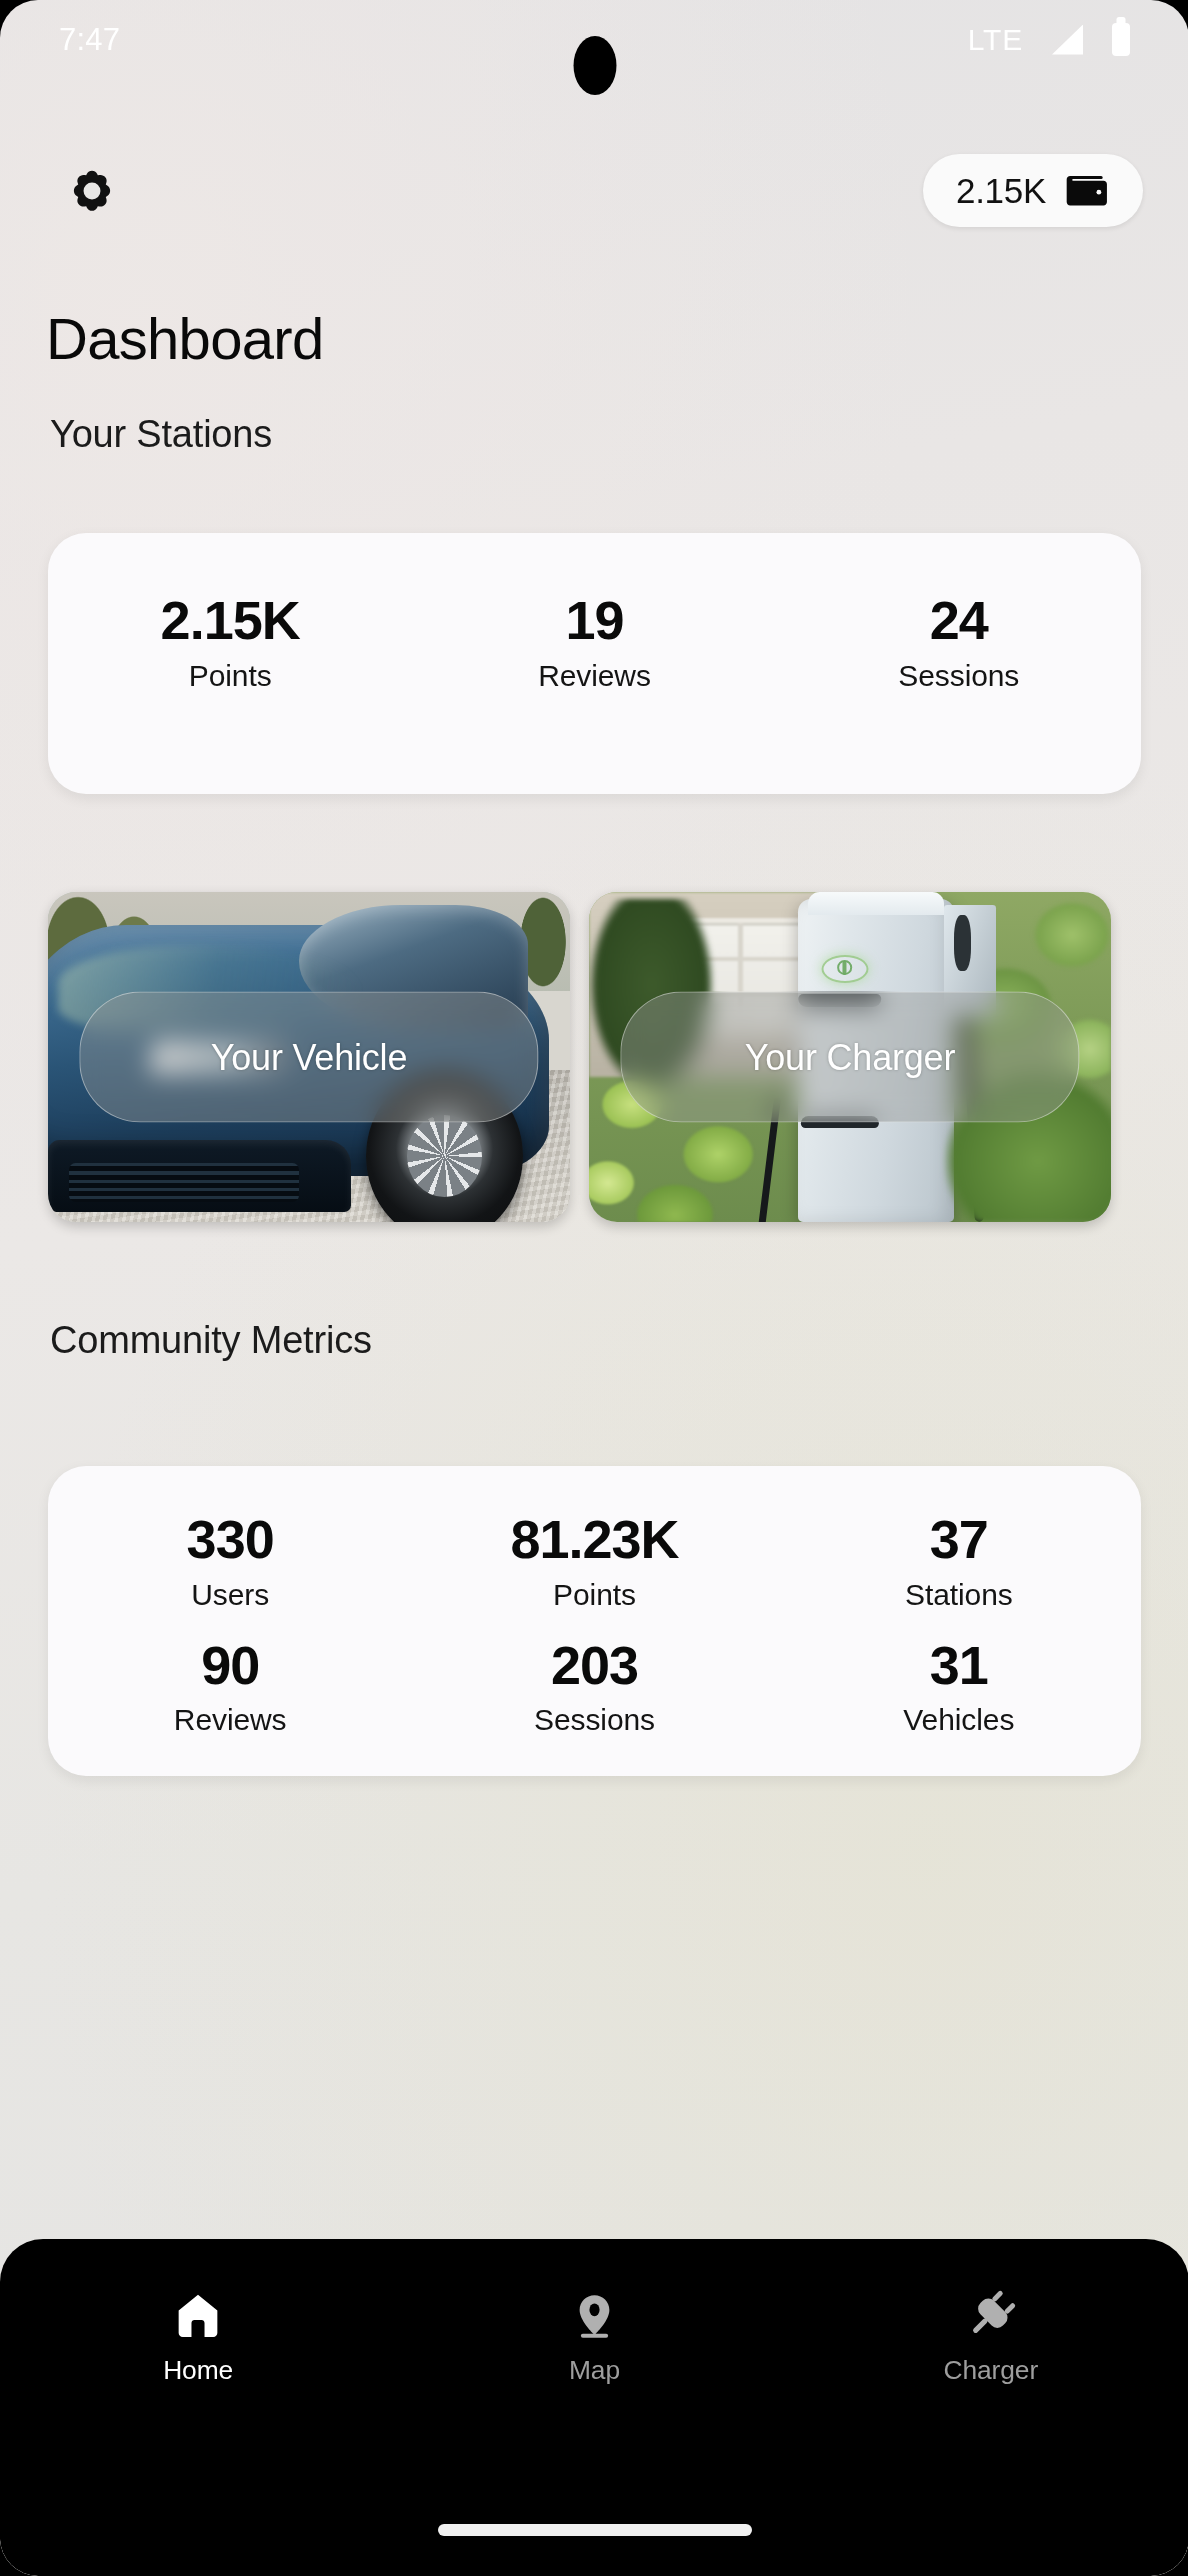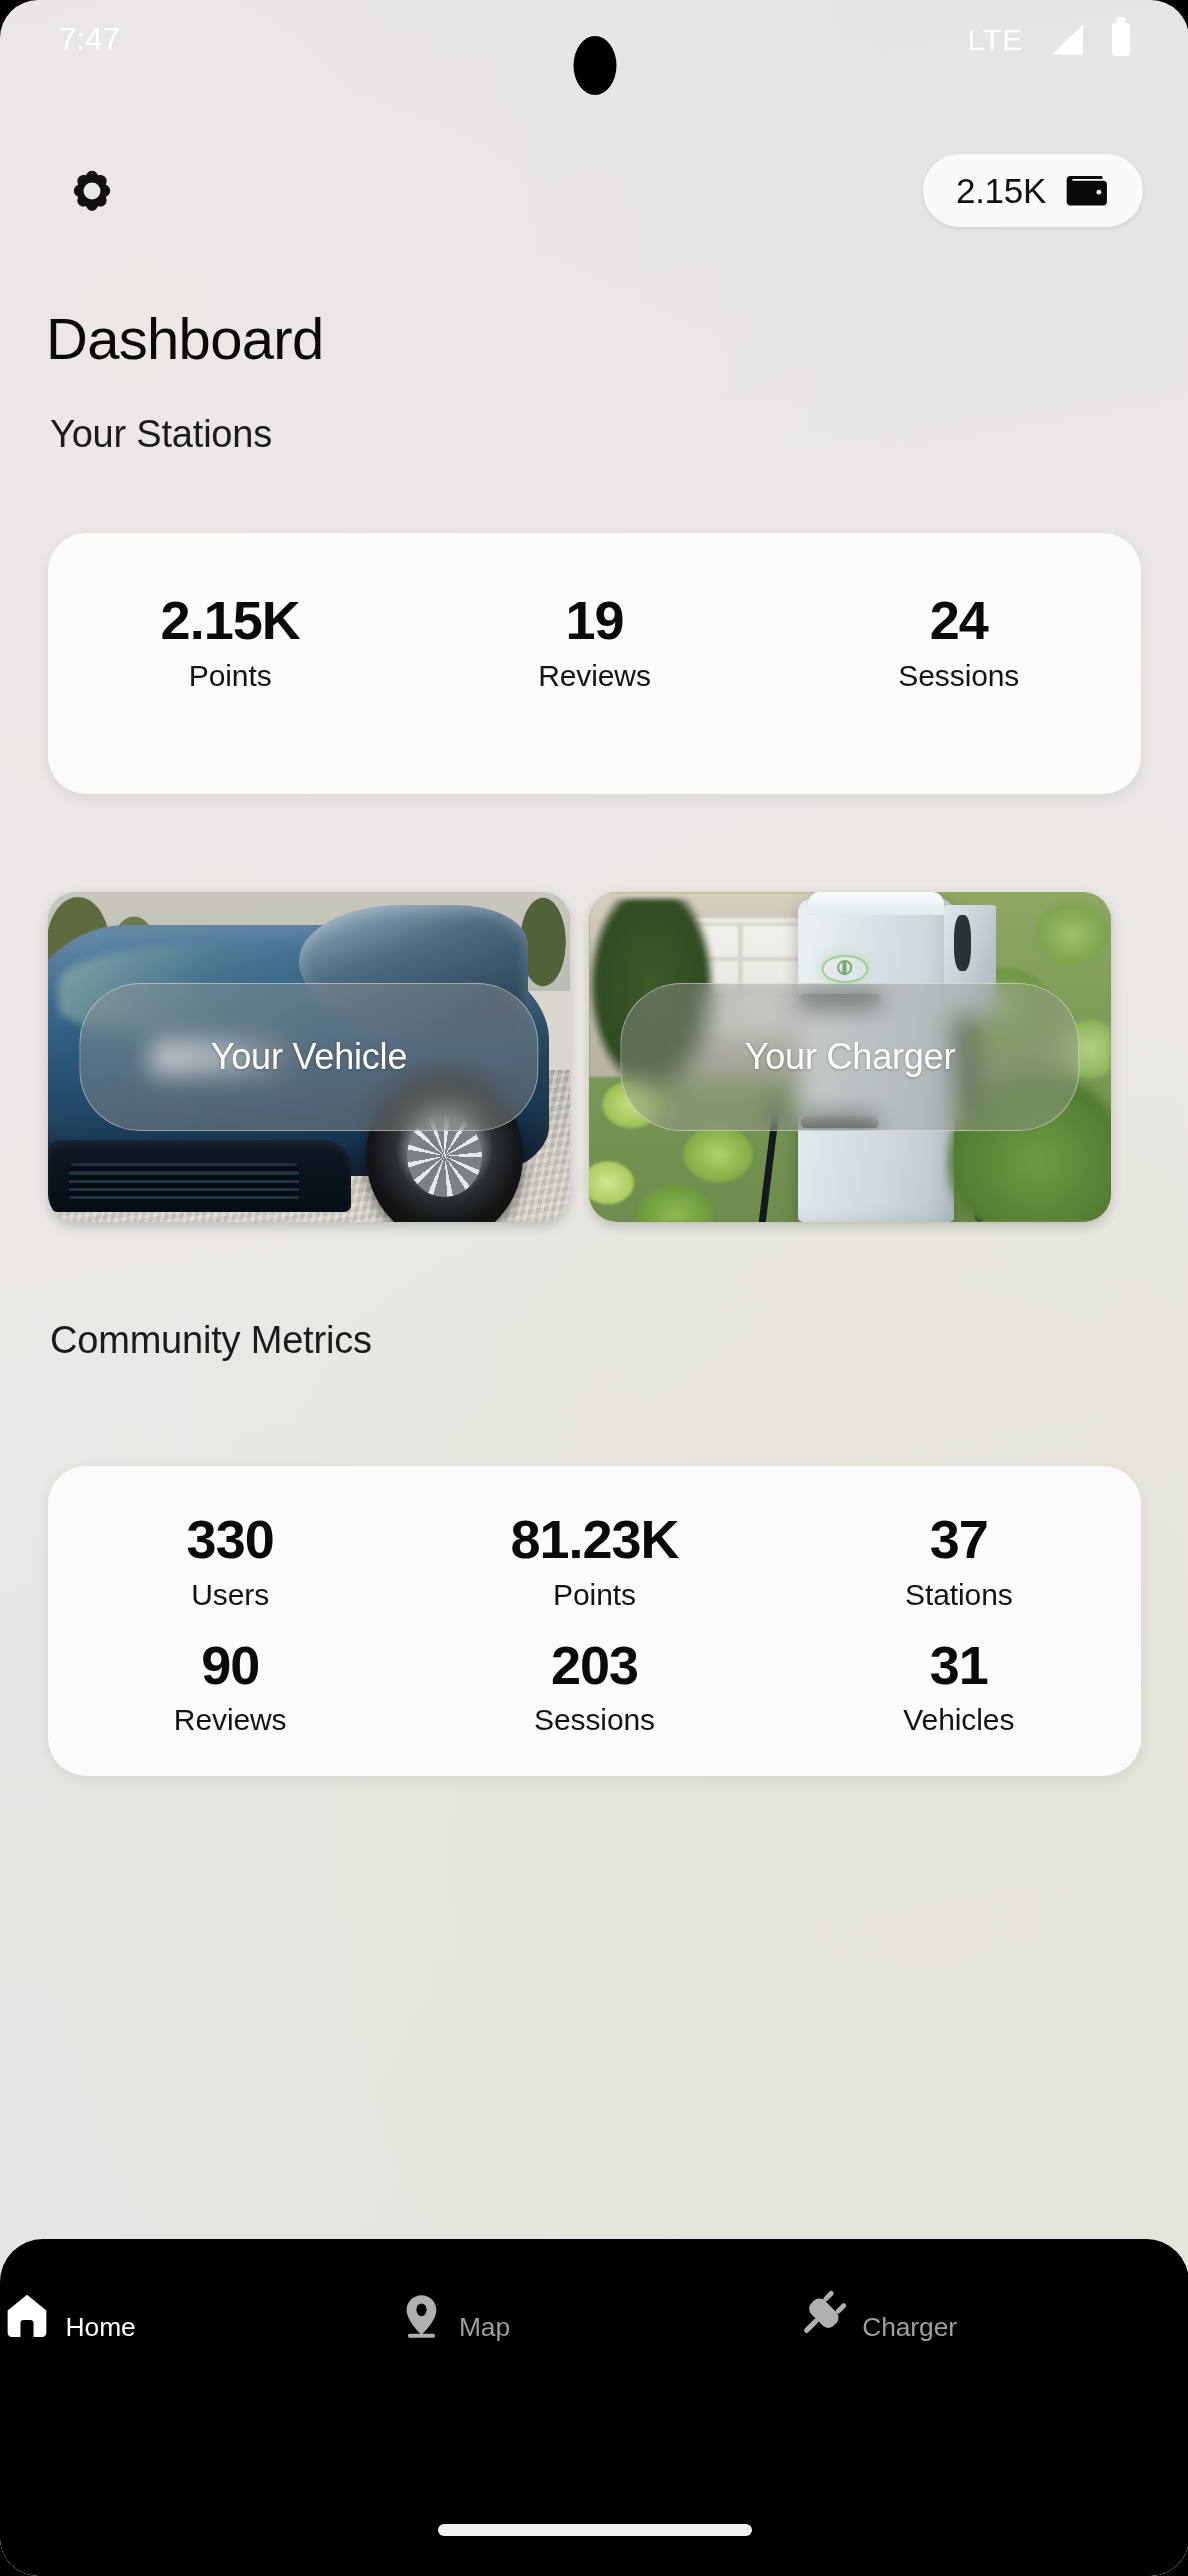--- a/index.html
+++ b/index.html
@@ -119,21 +119,21 @@
     border-radius:28px;
     overflow:hidden;
     box-shadow:0 4.1px 11.6px rgba(0,0,0,0.18);
   }
   #vehicle-tile { top:892px; left:48px; }
   #charger-tile { top:892px; left:589px; }
   .tile-art { position:absolute; inset:0; }
   .tile-pill {
     position:absolute; top:50%; left:50%;
     transform:translate(-50%,-50%);
-    width:88%; height:148px;
+    width:88%; height:131px;
     border-radius:61px;
     background:rgba(150,152,150,0.42);
     backdrop-filter:blur(11.6px);
     -webkit-backdrop-filter:blur(11.6px);
     border:1.2px solid rgba(255,255,255,0.42);
     display:flex; align-items:center; justify-content:center;
   }
   .tile-pill-label {
     font-size:36px; font-weight:400; color:#ffffff;
     letter-spacing:-0.2px;
@@ -339,21 +339,21 @@
   #bottom-nav {
     position:absolute; left:0; bottom:0; width:1189px; height:337px;
     background:#000;
     border-radius:43px 43px 38px 38px;
     z-index:20;
   }
   #nav-items {
     display:flex; width:100%; padding-top:41px;
   }
   .nav-item {
-    flex:1; display:flex; flex-direction:row; align-items:flex-end; gap:11.6px;
+    flex:1; display:flex; flex-direction:column; align-items:center; gap:11.6px;
   }
   .nav-icon { height:63px; display:flex; align-items:flex-end; justify-content:center; }
   .nav-label { font-size:26.4px; letter-spacing:-0.1px; }
   .nav-item.active .nav-label { color:#ffffff; }
   .nav-item.inactive .nav-label { color:#9e9e9e; }
   #home-indicator {
     position:absolute; bottom:40px; left:50%; transform:translateX(-50%);
     width:314px; height:11.6px; background:#f0f0f0; border-radius:6.6px;
   }
 </style>

